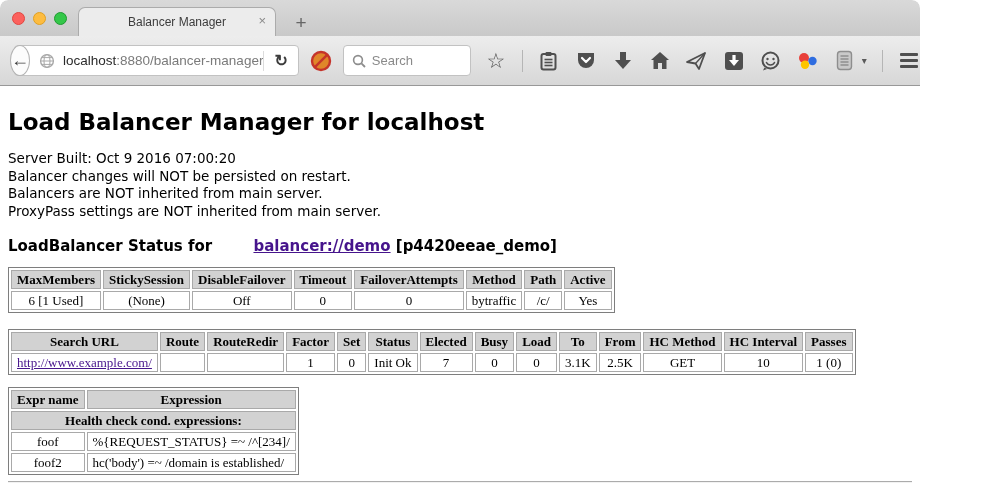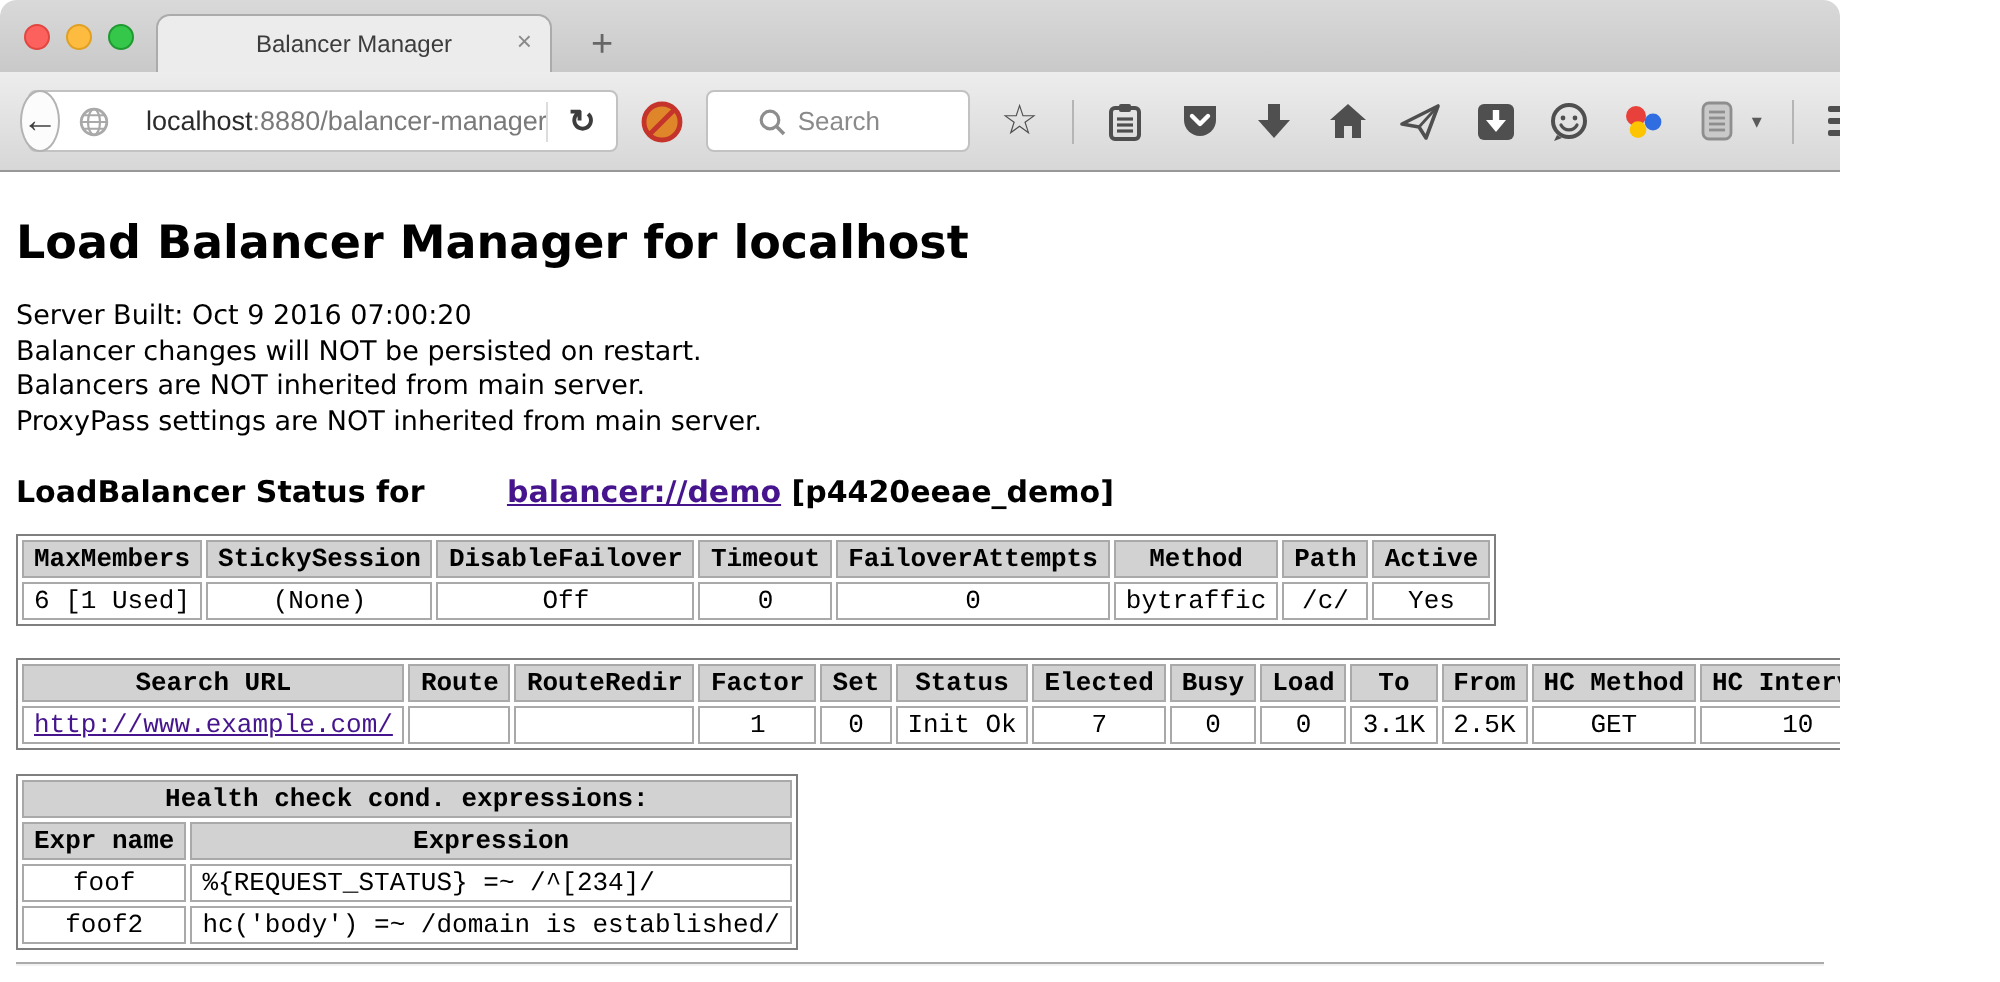--- a/index.html
+++ b/index.html
@@ -24,29 +24,29 @@
 
   
   .navbar { height:50px; background:linear-gradient(#ededed,#d7d7d7); border-bottom:1px solid #989898;
             display:flex; align-items:center; padding:0 10px; }
   .backbtn { width:31px; height:31px; border-radius:50%; background:#fcfcfc; border:1px solid #b3b3b3;
              display:flex; align-items:center; justify-content:center; font-size:18px; font-weight:bold;
              color:#3f3f3f; position:relative; z-index:2; margin-right:-16px; }
   .urlbar { width:412px; height:31px; background:#fff; border:1px solid #c2c2c2; border-radius:4px;
             display:flex; align-items:center; padding-left:24px; }
   .url-globe { margin-right:8px; display:flex; }
-  .url-text { font-size:13.5px; white-space:nowrap;margin-left:10px; }
+  .url-text { font-size:13.5px; white-space:nowrap; }
   .url-domain { color:#2b2b2b; }
   .url-path { color:#7a7a7a; }
   .url-spacer { flex:1; }
   .url-sep { width:1px; height:20px; background:#dcdcdc; }
   .reload { font-size:16px; color:#3c3c3c; padding:0 10px; font-weight:bold; }
   .blockicon { margin:0 11px; display:flex; }
   .searchbar { width:132px; height:31px; background:#fff; border:1px solid #c2c2c2; border-radius:4px;
-               display:flex; align-items:center; padding:0 25px; }
+               display:flex; align-items:center; padding:0 8px; }
   .searchbar input { border:none; outline:none; width:90px; font-size:13px; color:#444;
                      font-family:"Liberation Sans",sans-serif; background:transparent; }
   .searchbar input::placeholder { color:#8a8a8a; }
   .search-glass { margin-right:6px; display:flex; }
   .iconrow { display:flex; align-items:center; margin-left:14px; gap:15px; }
   .iconrow .ic { display:flex; align-items:center; justify-content:center; width:22px; height:22px; }
   .vsep { width:1px; height:22px; background:#b5b5b5; }
   .glyph-star { font-size:21px; color:#4f4f4f; line-height:20px; }
   .caret { font-size:10px; color:#5a5a5a; margin-left:-9px; }
   .burger { display:flex; flex-direction:column; gap:3px; }
@@ -54,21 +54,21 @@
 
   
   .content { background:#fff; font-family:"DejaVu Sans",sans-serif; color:#000; }
   h1 { font-size:23px; font-weight:bold; margin:23px 8px 15px; font-family:"DejaVu Sans",sans-serif; }
   .server-info { margin-left:8px; font-size:13.5px; line-height:17.5px; }
   .status-line { margin:17px 8px 12px; font-size:15px; font-weight:bold; }
   .status-line a { color:#46148c;padding-left:36px; }
   table { border-collapse:separate; border-spacing:2px; border:1px solid #7e7e7e; margin-left:8px;
           background:#fff; }
   th, td { border:1px solid #a9a9a9; padding:0 5px; height:19px; font-size:13px;
-           font-family:Liberation Mono, monospace; text-align:center; white-space:nowrap;margin-top:20px; }
+           font-family:Liberation Serif, serif; text-align:center; white-space:nowrap;margin-top:20px; }
   th { background:#d2d2d2; font-weight:bold; }
   td.cell-left { text-align:left; }
   td a { color:#46148c; }
   .tbl-workers { margin-top:16px; }
   .tbl-health { margin-top:12px; }
   .rule { height:2px; background:#ababab; border-bottom:1px solid #f2f2f2; margin:6px 8px 0 8px; }
   svg { display:block; }
 </style>
 </head>
 <body>
@@ -290,25 +290,25 @@
         <td>10</td>
         <td>1 (0)</td>
 
       </tr>
     </tbody>
       </table>
 
     <table class="tbl-health">
       <tbody>
           <tr>
-        <th colspan="2">Health check cond. expressions:</th>
-      </tr>
-      <tr>
         <th>Expr name</th>
         <th>Expression</th>
+      </tr>
+      <tr>
+        <th colspan="2">Health check cond. expressions:</th>
       </tr>
       <tr>
         <td>foof</td>
         <td class="cell-left">%{REQUEST_STATUS} =~ /^[234]/</td>
       </tr>
       <tr>
         <td>foof2</td>
         <td class="cell-left">hc('body') =~ /domain is established/</td>
       </tr>
     </tbody>

